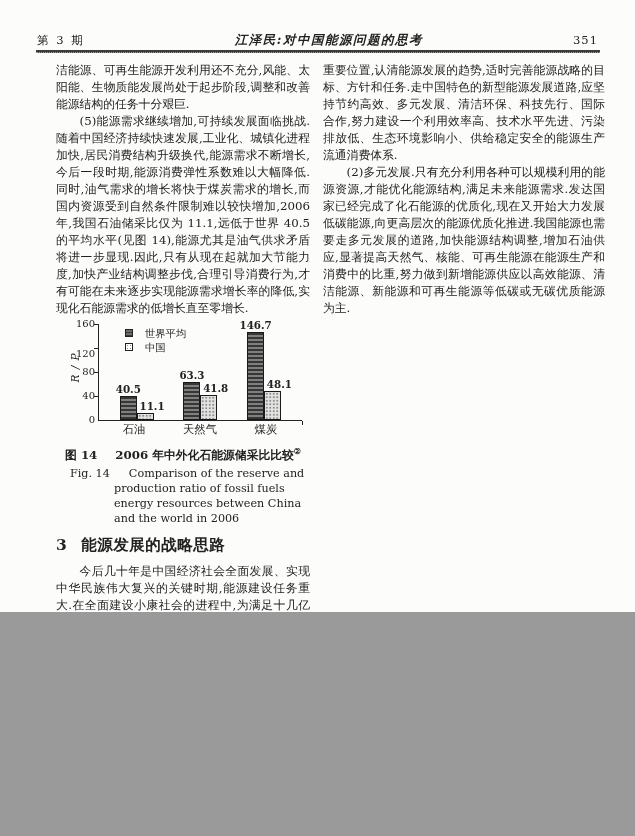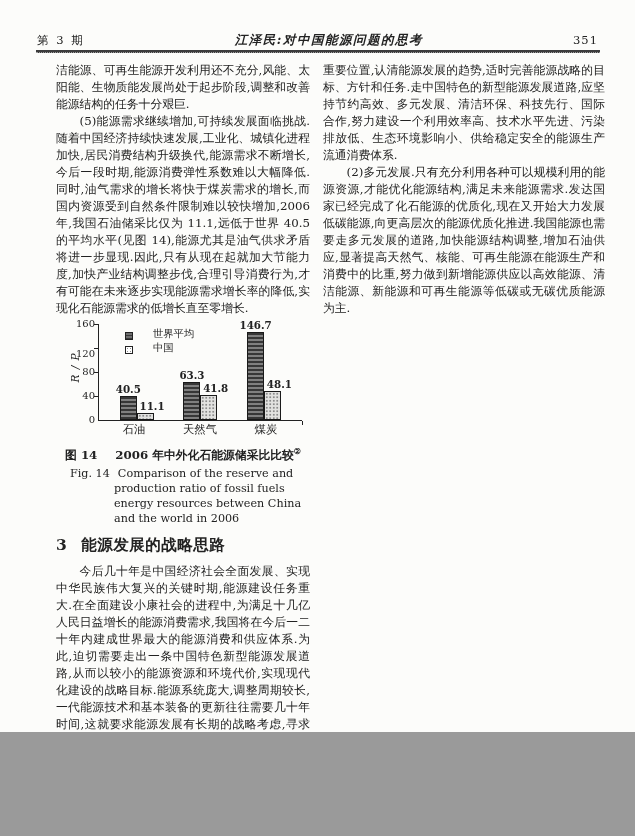--- a/index.html
+++ b/index.html
@@ -1,18 +1,18 @@
 <!DOCTYPE html>
 <html style="--world-bar: #6e6e6e; --china-bar: #e2e2e0; --bar-border: #1a1a1a;"><head>
 <meta charset="utf-8">
 <style>
   *{margin:0;padding:0;box-sizing:border-box}
   html,body{background:#9a9a9a}
   .page{
-    position:relative;width:635px;height:732px;margin:0 auto;
+    position:relative;width:635px;height:612px;margin:0 auto;
     background:#fcfcfa;color:#222;overflow:hidden;
     font-family:"DejaVu Serif","Liberation Serif",serif;
   }
   
   .header{position:absolute;top:32px;left:37px;right:37px;display:flex;justify-content:space-between;align-items:baseline;font-size:11.5px}
   .header .issue{letter-spacing:2px}
   .header .jtitle{font-weight:bold;font-style:italic;font-size:12.5px;letter-spacing:1.5px}
   .header .pageno{letter-spacing:1px}
   .header-rule{position:absolute;top:50px;left:36px;width:564px;height:3px;background:#3c3c3c;border-bottom:1px dotted #9f9f9f}
   
@@ -22,37 +22,37 @@
   .col p.indent{text-indent:2em}
   
   .figure{position:relative;margin:8px 0 4px 0}
   .chart{position:relative;margin-left:42px;margin-right:8px}
   .ylabel{position:absolute;left:-38px;top:34px;transform:rotate(-90deg);transform-origin:center;font-style:italic;font-size:10.5px;letter-spacing:1px;white-space:nowrap}
   .plot{position:relative;height:96px;border-left:1.4px solid #222;border-bottom:1.4px solid #222}
   .plot::after{content:"";position:absolute;right:-1px;bottom:-5px;width:1px;height:4px;background:#222}
   .ytick-label{position:absolute;left:-26px;width:22px;text-align:right;font-size:10px;line-height:10px}
   .ytick-mark{position:absolute;left:-5px;width:5px;height:1px;background:#222}
   .legend{position:absolute;top:1px;left:26px;font-size:10.3px;line-height:14px;z-index:2}
-  .lg-row{display:flex;align-items:flex-end;gap:20px;white-space:nowrap}
+  .lg-row{display:flex;align-items:center;gap:12px;white-space:nowrap}
   .sw{display:inline-block;width:8px;height:8px;border:1px solid #222;flex:0 0 auto}
   .sw0{background:repeating-linear-gradient(180deg,var(--world-bar) 0 2px,#3a3a3a 2px 3px)}
   .sw1{background:#fff radial-gradient(#8f8f8f .7px,transparent .8px);background-size:3px 3px}
   .groups{position:absolute;left:0;right:0;top:0;bottom:0;display:flex;justify-content:space-around;align-items:flex-end;padding:0 6px}
   .group{display:flex;align-items:flex-end}
   .barwrap{position:relative}
   .bar{width:17px;border:1px solid var(--bar-border)}
   .bar0{background:var(--world-bar) repeating-linear-gradient(180deg,rgba(0,0,0,.5) 0 2px,rgba(255,255,255,.12) 2px 4px)}
   .bar1{background:var(--china-bar) radial-gradient(#8b8b8b .8px,transparent .9px);background-size:3.5px 3.5px}
   .vlabel{position:absolute;bottom:100%;left:50%;transform:translateX(-50%);margin-bottom:1px;font-size:10.3px;font-weight:bold;line-height:11px;white-space:nowrap}
   .vlabel1{left:72%;transform:translateX(-38%)}
   .xlabels{margin-left:42px;margin-right:8px;display:flex;justify-content:space-around;padding:2px 6px 0;font-size:11.3px;line-height:14px}
   .cap-cn{text-align:center;font-weight:bold;font-size:11.8px;margin-top:6px;line-height:16px}
   .cap-cn .cap-label{margin-right:18px}
   .cap-en{font-size:11.2px;line-height:15px;margin:3px 0 0 14px;padding-left:44px;text-indent:-44px;text-align:left}
-  .cap-en .cap-label{margin-right:8px}
+  .cap-en .cap-label{margin-right:19px}
   sup{font-size:8px}
   
   .h2{font-weight:bold;font-size:15.5px;line-height:20px;margin:9px 0 8px 0;letter-spacing:.5px}
   .h2 .hnum{margin-right:14px}
   .h3{font-weight:bold;font-size:12.3px;line-height:16px;margin:3px 0 3px 0}
   .h3 .hnum{margin-right:17px}
   
   .foot-rule{width:96px;height:2px;background:#333;margin:9px 0 6px 0}
 </style>
 </head>

